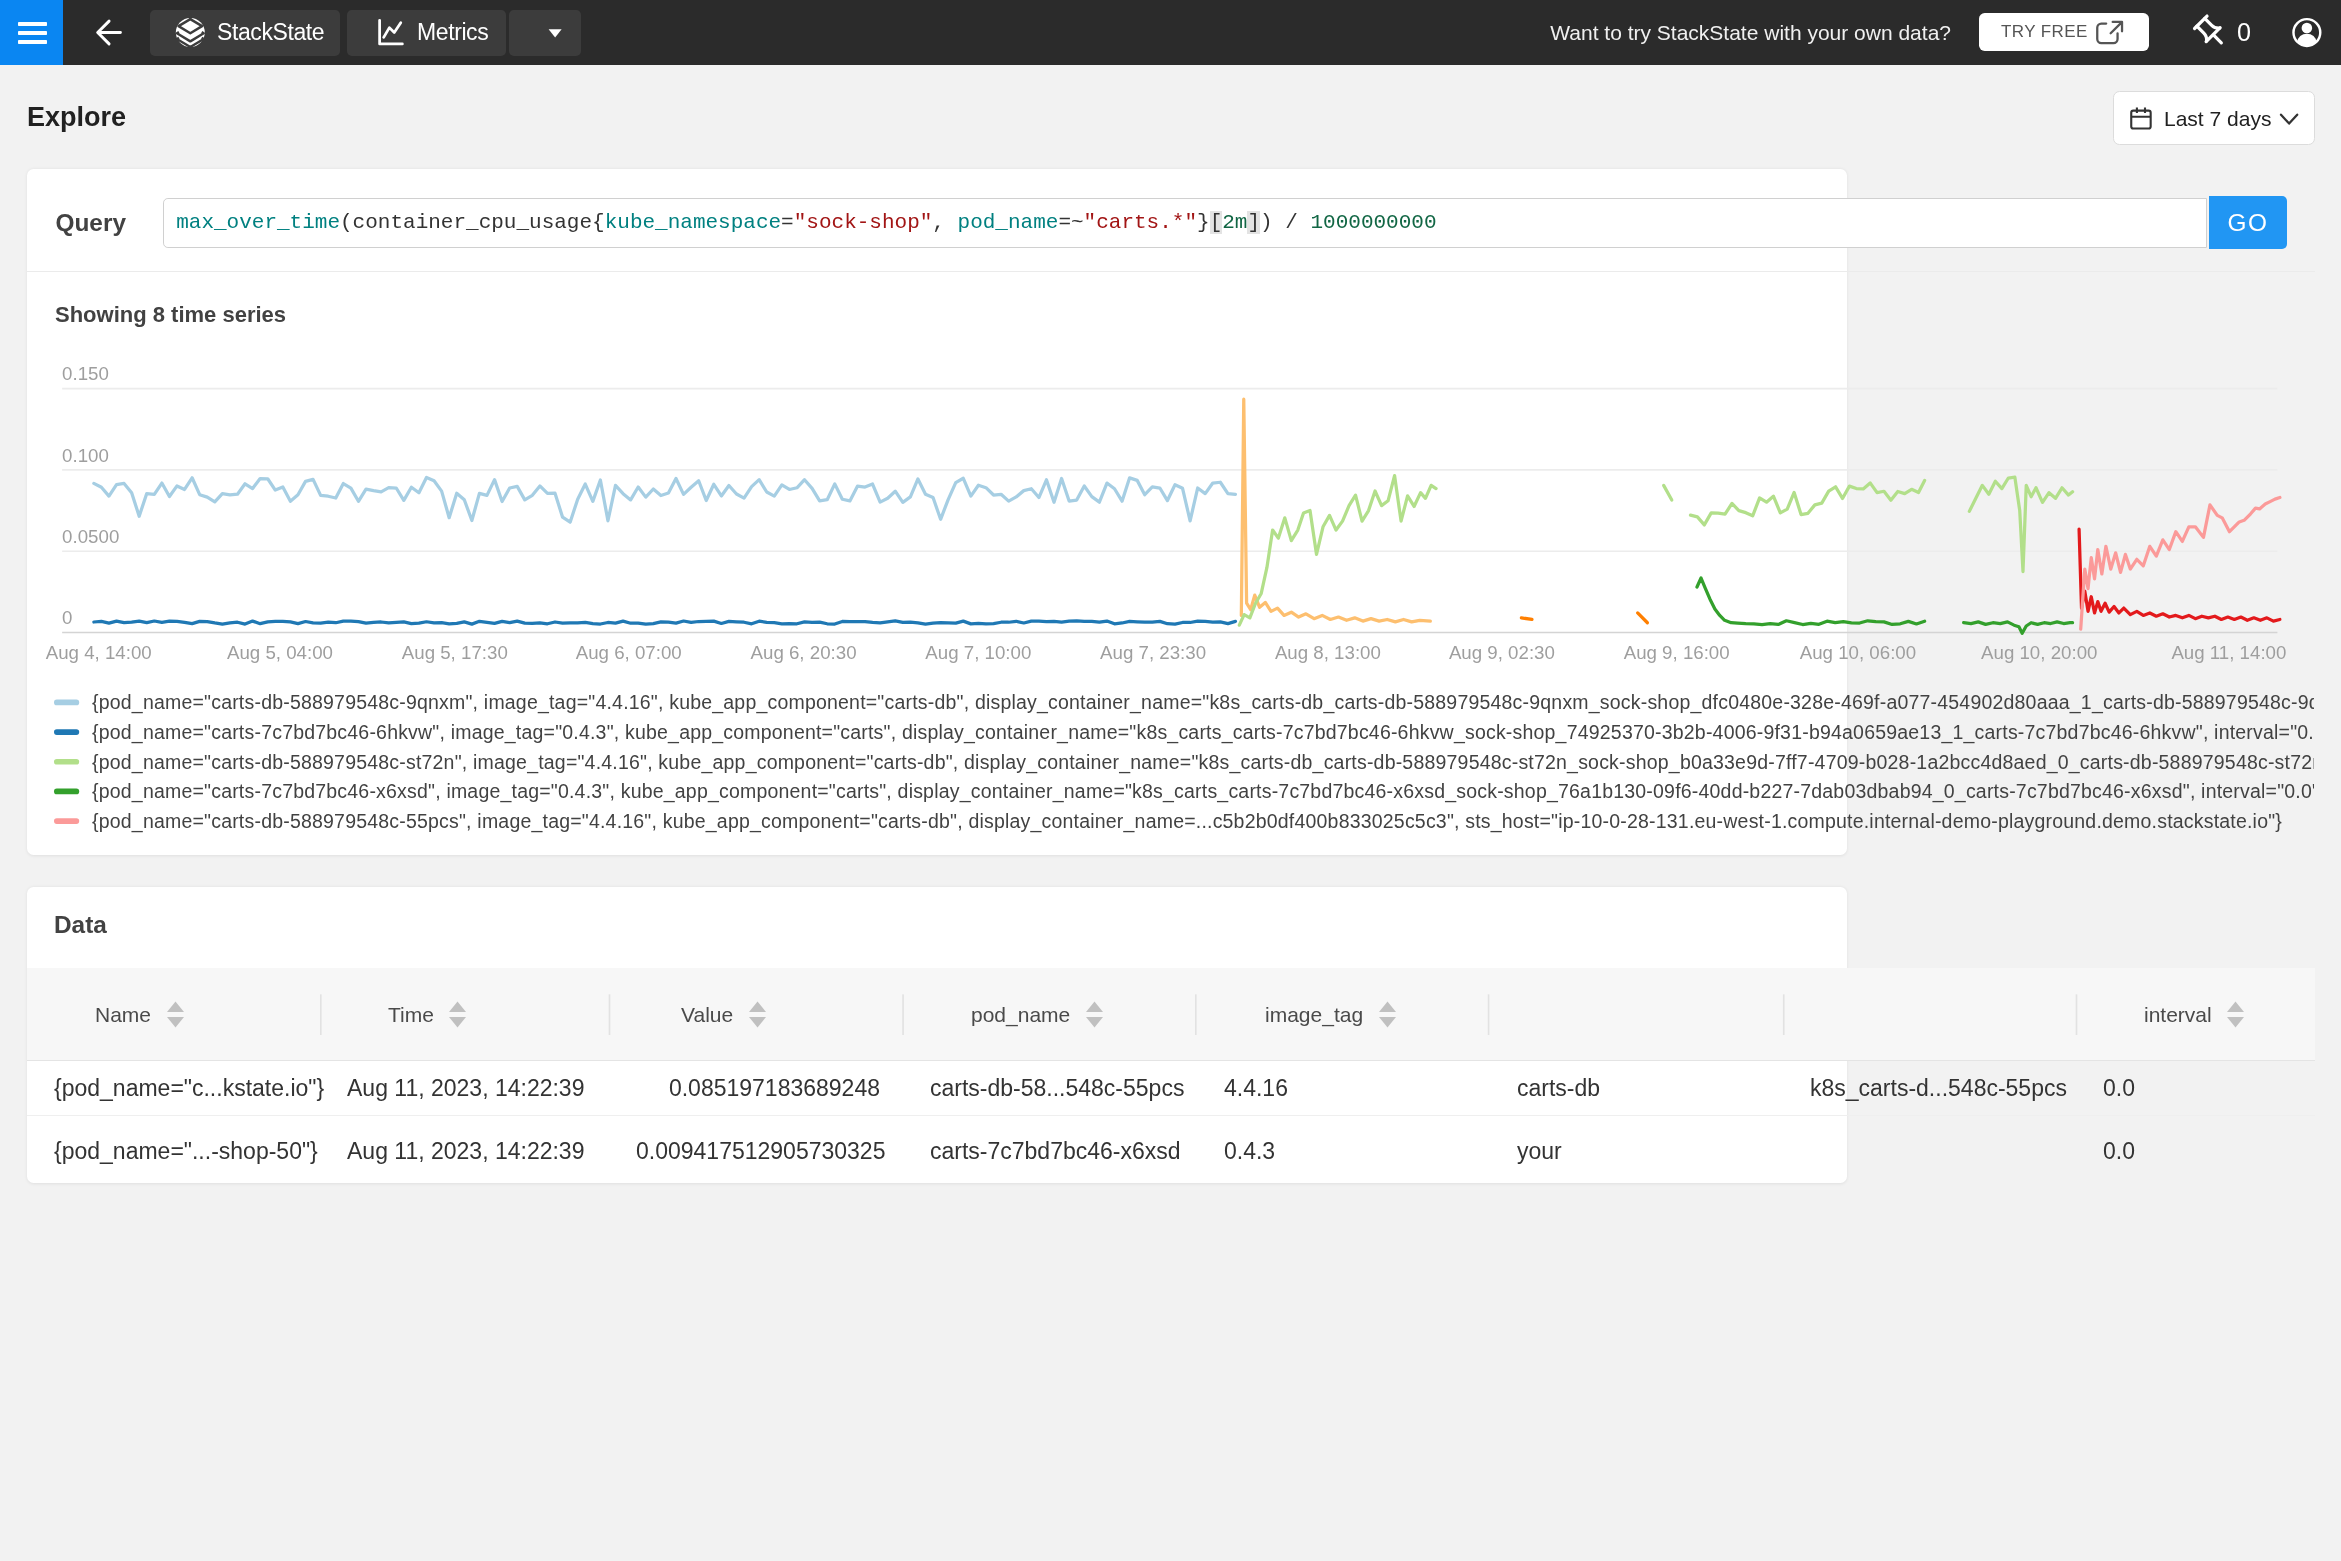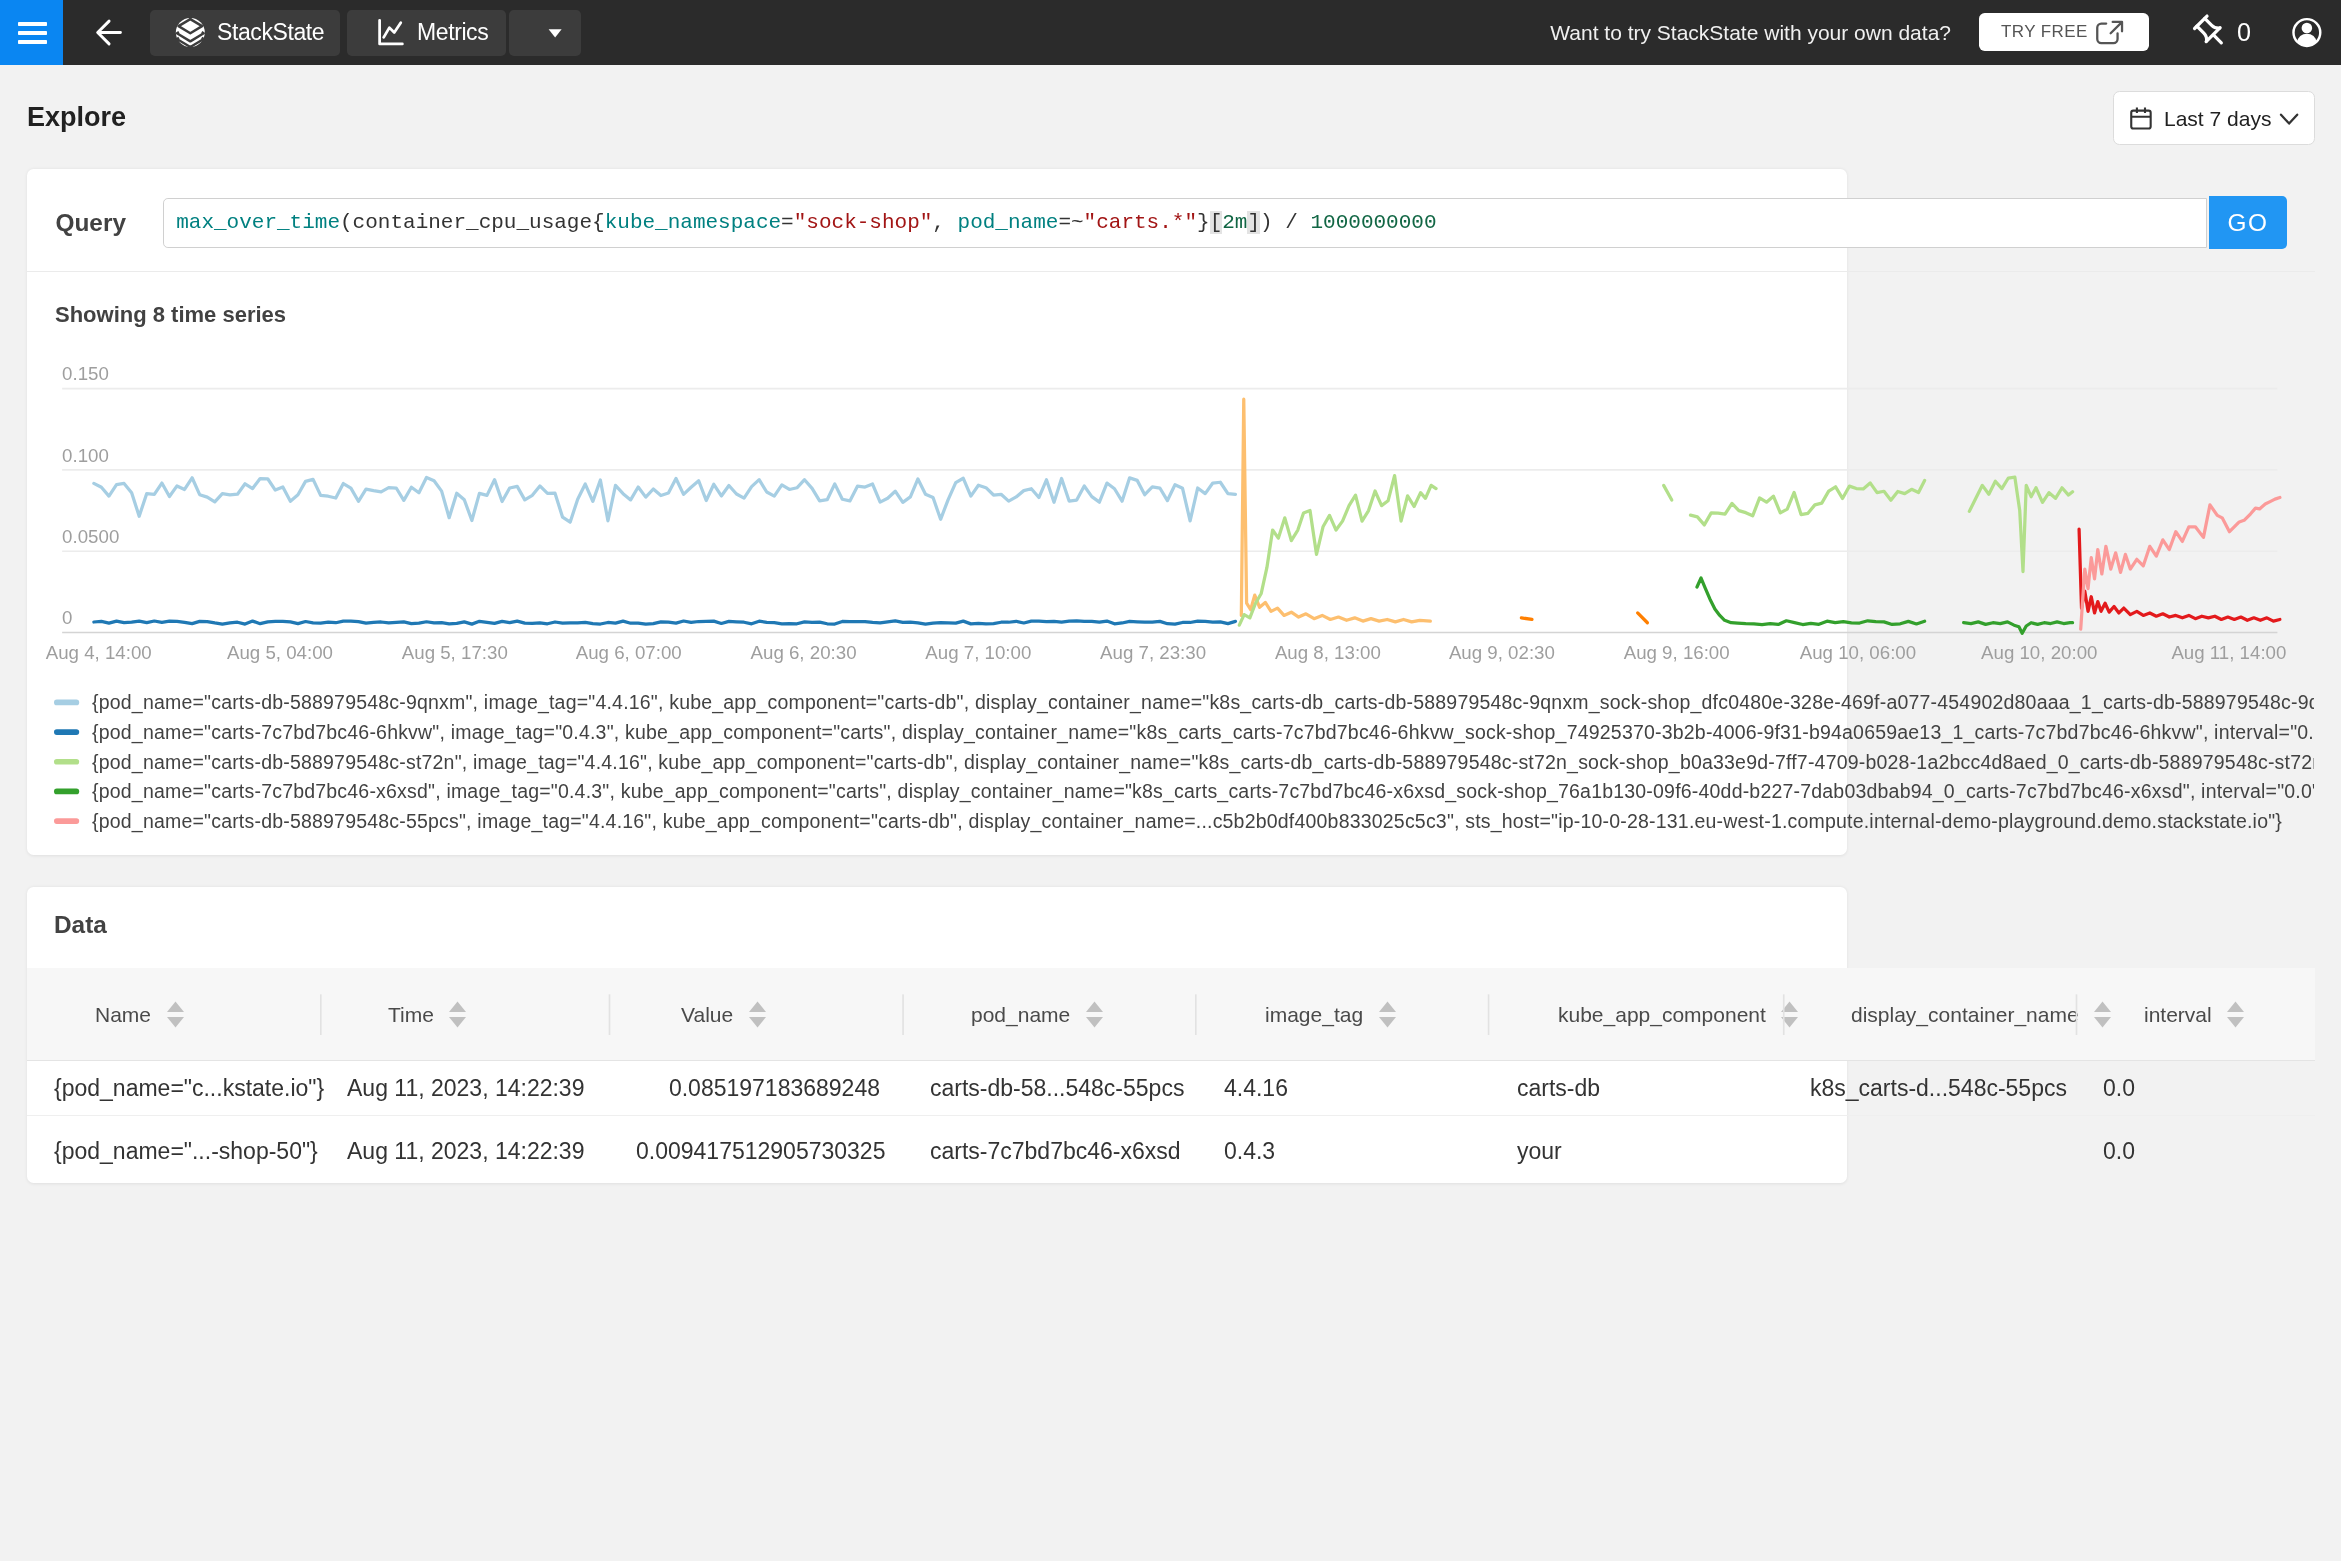--- a/index.html
+++ b/index.html
@@ -182,28 +182,20 @@
           <path d="M0 23 l10.5 13 10.5 -13 Z" fill="#c0c0c0"></path>
         </svg></span>
     <span class="th" style="left:903px">pod_name<svg width="17" height="33" viewBox="0 0 21 40">
           <path d="M0 17 l10.5 -13 10.5 13 Z" fill="#c0c0c0"></path>
           <path d="M0 23 l10.5 13 10.5 -13 Z" fill="#c0c0c0"></path>
         </svg></span>
     <span class="th" style="left:1197px">image_tag<svg width="17" height="33" viewBox="0 0 21 40">
           <path d="M0 17 l10.5 -13 10.5 13 Z" fill="#c0c0c0"></path>
           <path d="M0 23 l10.5 13 10.5 -13 Z" fill="#c0c0c0"></path>
         </svg></span>
-    <span class="th" style="left:1490px">kube_app_component<svg width="17" height="33" viewBox="0 0 21 40">
-          <path d="M0 17 l10.5 -13 10.5 13 Z" fill="#c0c0c0"></path>
-          <path d="M0 23 l10.5 13 10.5 -13 Z" fill="#c0c0c0"></path>
-        </svg></span>
-    <span class="th" style="left:1783px">display_container_name<svg width="17" height="33" viewBox="0 0 21 40">
-          <path d="M0 17 l10.5 -13 10.5 13 Z" fill="#c0c0c0"></path>
-          <path d="M0 23 l10.5 13 10.5 -13 Z" fill="#c0c0c0"></path>
-        </svg></span>
     <span class="th" style="left:2076px">interval<svg width="17" height="33" viewBox="0 0 21 40">
           <path d="M0 17 l10.5 -13 10.5 13 Z" fill="#c0c0c0"></path>
           <path d="M0 23 l10.5 13 10.5 -13 Z" fill="#c0c0c0"></path>
         </svg></span>
   </div>
   <svg width="2288" height="296" style="position:absolute;left:0;top:0;pointer-events:none" viewBox="0 0 2813 364">
     <rect x="360" y="132" width="2" height="50" fill="#e2e2e2"></rect>
       <rect x="715" y="132" width="2" height="50" fill="#e2e2e2"></rect>
       <rect x="1076" y="132" width="2" height="50" fill="#e2e2e2"></rect>
       <rect x="1436" y="132" width="2" height="50" fill="#e2e2e2"></rect>

